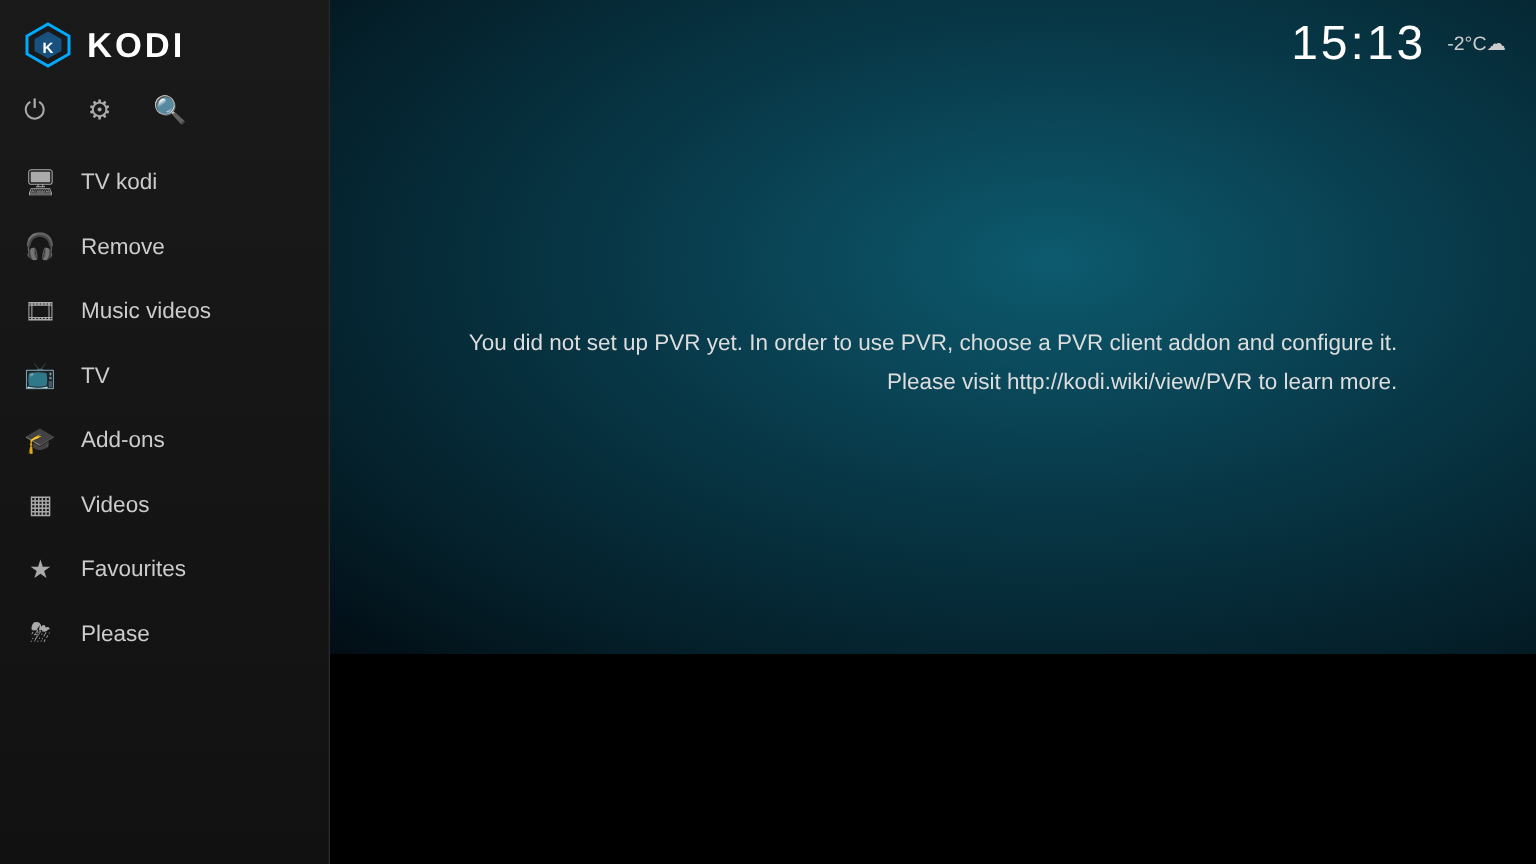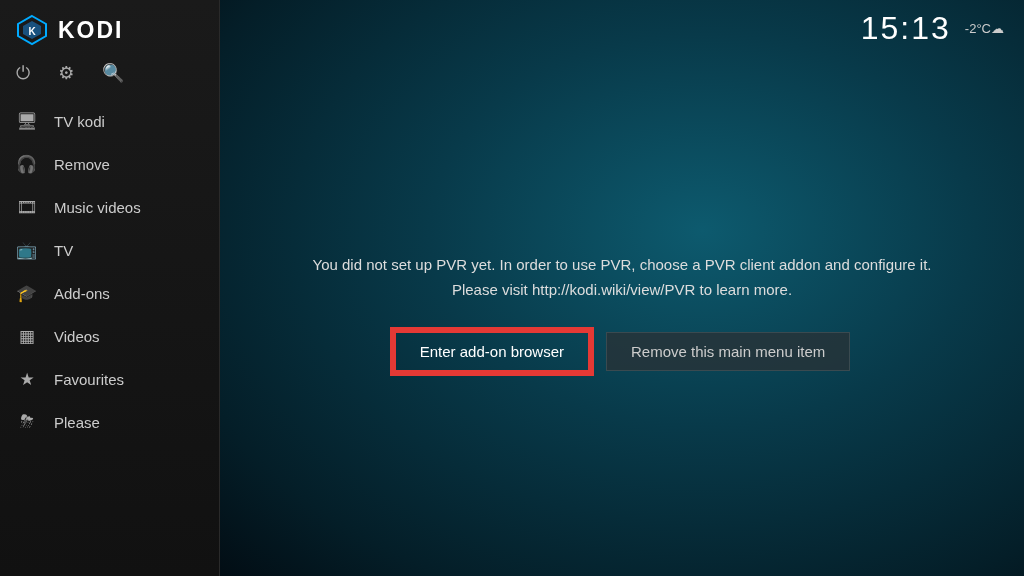--- a/index.html
+++ b/index.html
@@ -72,21 +72,21 @@
     .nav-icon {
       font-size: 17px;
       width: 22px;
       text-align: center;
       color: #aaa;
     }
 
     
     #main {
       flex: 1;
-      height: 576px;
+      height: 436px;
       background: radial-gradient(ellipse at 60% 40%, #0d5a6e 0%, #083a4a 40%, #041e28 80%, #020d14 100%);
       display: flex;
       flex-direction: column;
       position: relative;
     }
 
     #topbar {
       display: flex;
       justify-content: flex-end;
       align-items: center;
@@ -122,21 +122,21 @@
       flex: 1;
       display: flex;
       flex-direction: column;
       justify-content: center;
       align-items: center;
       gap: 28px;
       padding: 0 60px;
     }
 
     #pvr-message {
-      text-align: center;
+      text-align: right;
       color: #ddd;
       font-size: 15px;
       line-height: 1.7;
       max-width: 640px;
     }
 
     #pvr-actions {
       display: flex;
       gap: 16px;
       align-items: center;
@@ -232,18 +232,14 @@
       <span id="weather-icon-top">☁</span>
     </div>
   </div>
 
   <div id="main-content">
     <p id="pvr-message">
       You did not set up PVR yet. In order to use PVR, choose a PVR client addon and configure it.<br>
       Please visit http://kodi.wiki/view/PVR to learn more.
     </p>
 
-    <div id="pvr-actions">
-      <button id="enter-addon-btn">Enter add-on browser</button>
-      <button id="remove-menu-btn">Remove this main menu item</button>
-    </div>
   </div>
 </div>
 
 </body></html>

